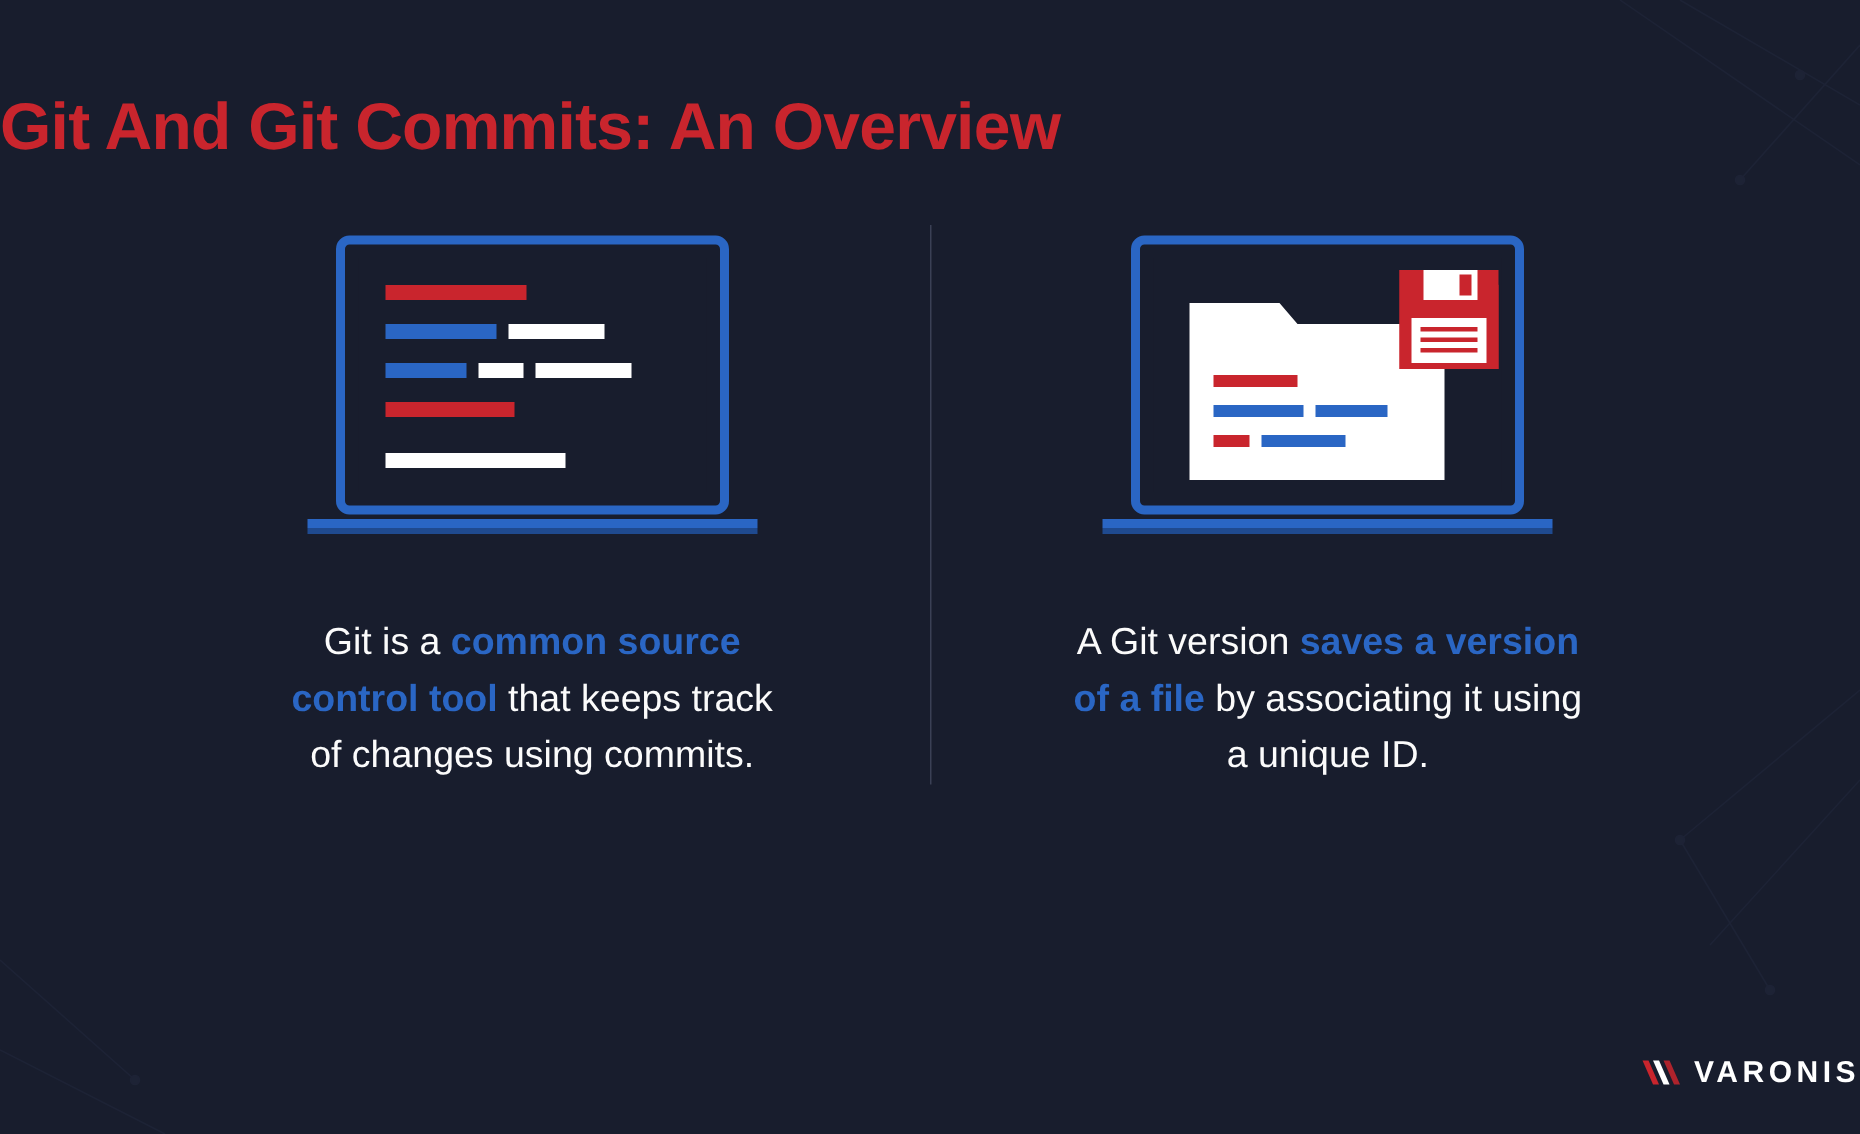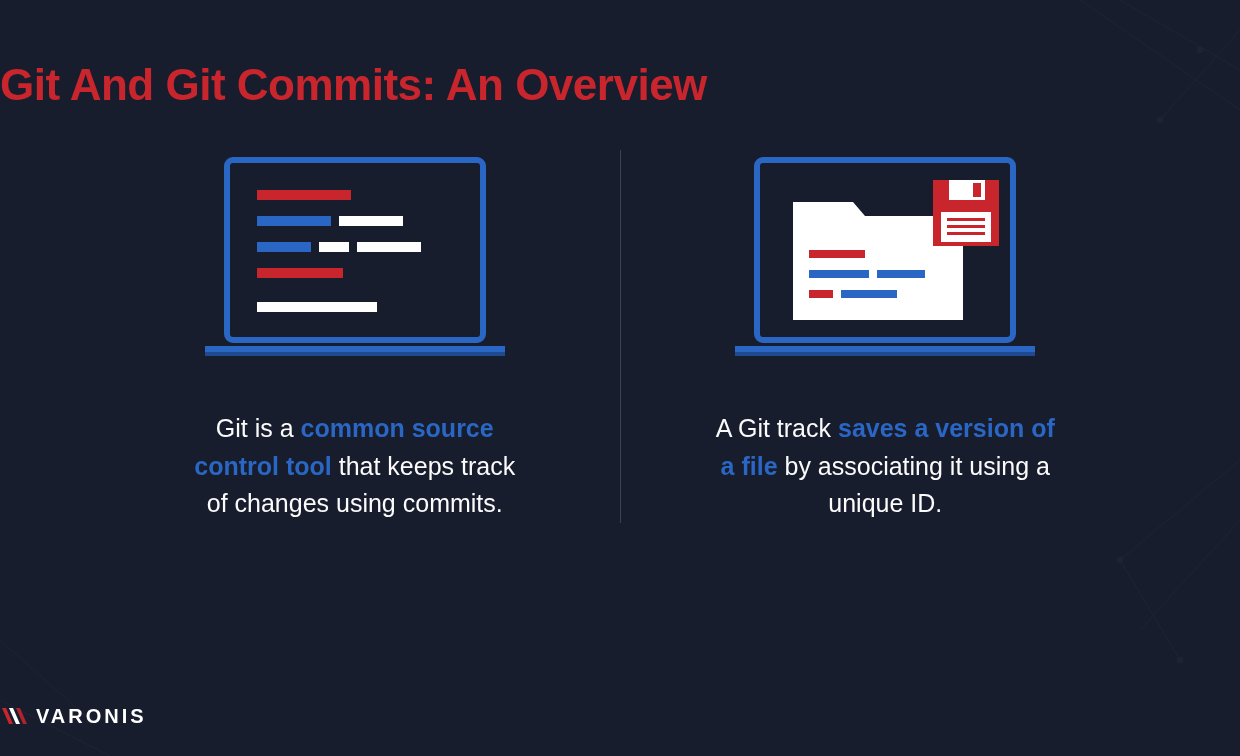--- a/index.html
+++ b/index.html
@@ -48,21 +48,21 @@
     line-height: 1.5;
     font-weight: 400;
     color: #fbfbfb;
     max-width: 340px;
   }
   .desc .hl { color: #2a66c4; font-weight: 700; }
   .footer {
     position: absolute;
     bottom: 26px;
     left: 0; right: 0;
-    text-align: left;
+    text-align: right;
   }
   .logo-text {
     font-family: Arial, sans-serif;
     font-size: 20px;
     font-weight: 700;
     letter-spacing: 3px;
     color: #fff;
     display: inline-flex;
     align-items: center;
     gap: 8px;
@@ -144,21 +144,21 @@
           <rect x="234" y="30" width="36" height="20" fill="#ffffff"></rect>
           <rect x="258" y="33" width="8" height="14" fill="#c9252d"></rect>
           <rect x="226" y="62" width="50" height="30" fill="#ffffff"></rect>
           <rect x="232" y="68" width="38" height="3" fill="#c9252d"></rect>
           <rect x="232" y="75" width="38" height="3" fill="#c9252d"></rect>
           <rect x="232" y="82" width="38" height="3" fill="#c9252d"></rect>
         </g>
       </svg>
     </div>
     <p class="desc">
-      <span>A Git track </span><span class="hl">saves a version of a file</span><span> by associating it using a unique ID.</span>
+      <span>A Git version </span><span class="hl">saves a version of a file</span><span> by associating it using a unique ID.</span>
     </p>
   </div>
 
 </div>
 
 <div class="footer">
   <span class="logo-text">
     <svg width="28" height="20" viewBox="0 0 28 20">
       <path d="M2 2 L9 18 L13 18 L6 2 Z" fill="#c9252d"></path>
       <path d="M9 2 L16 18 L20 18 L13 2 Z" fill="#ffffff"></path>

